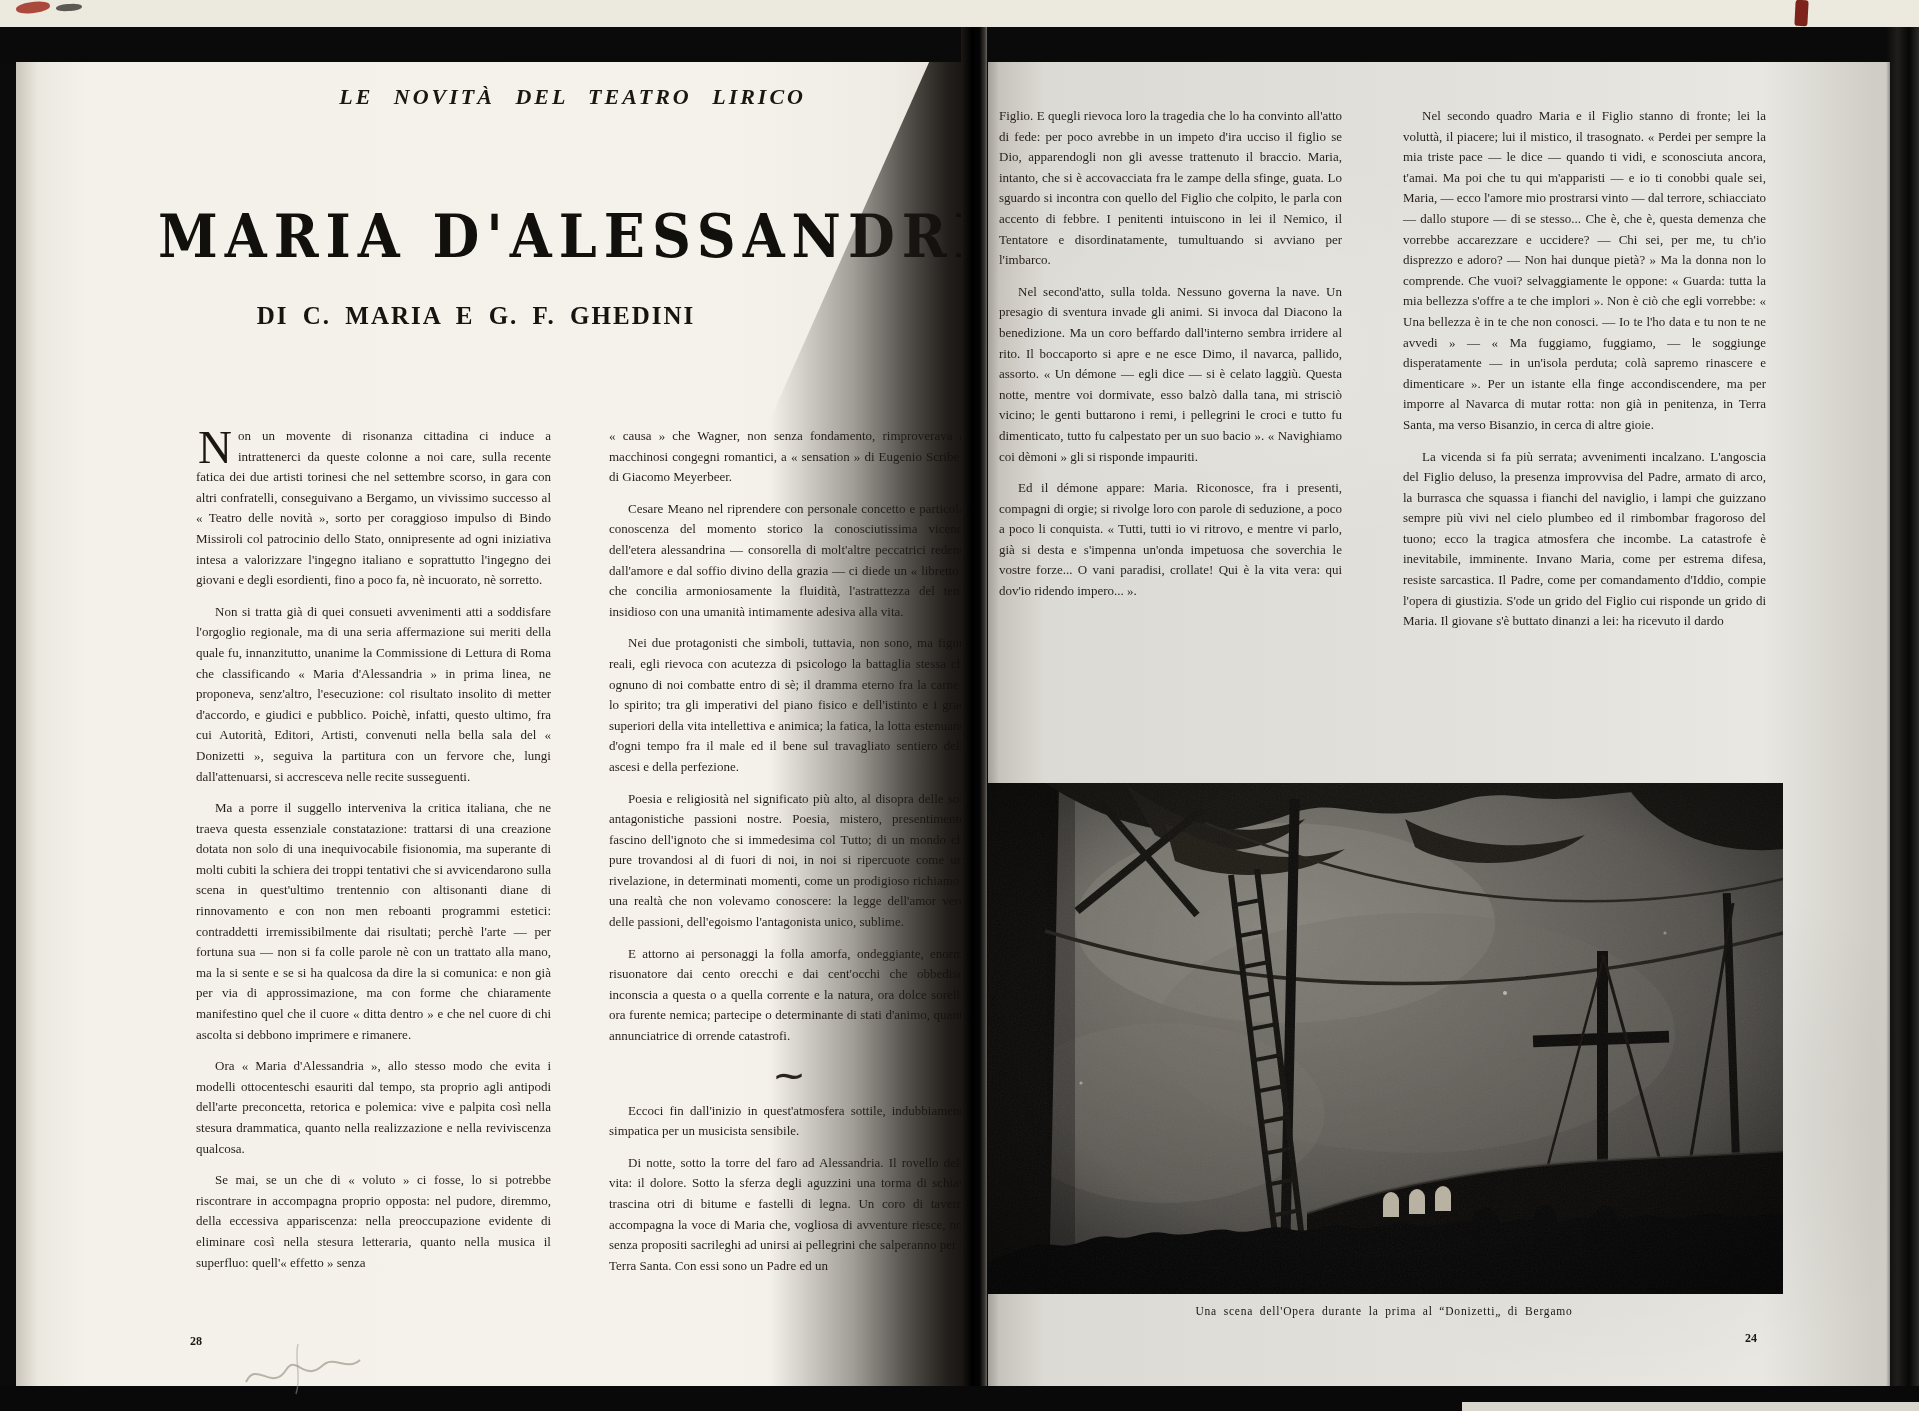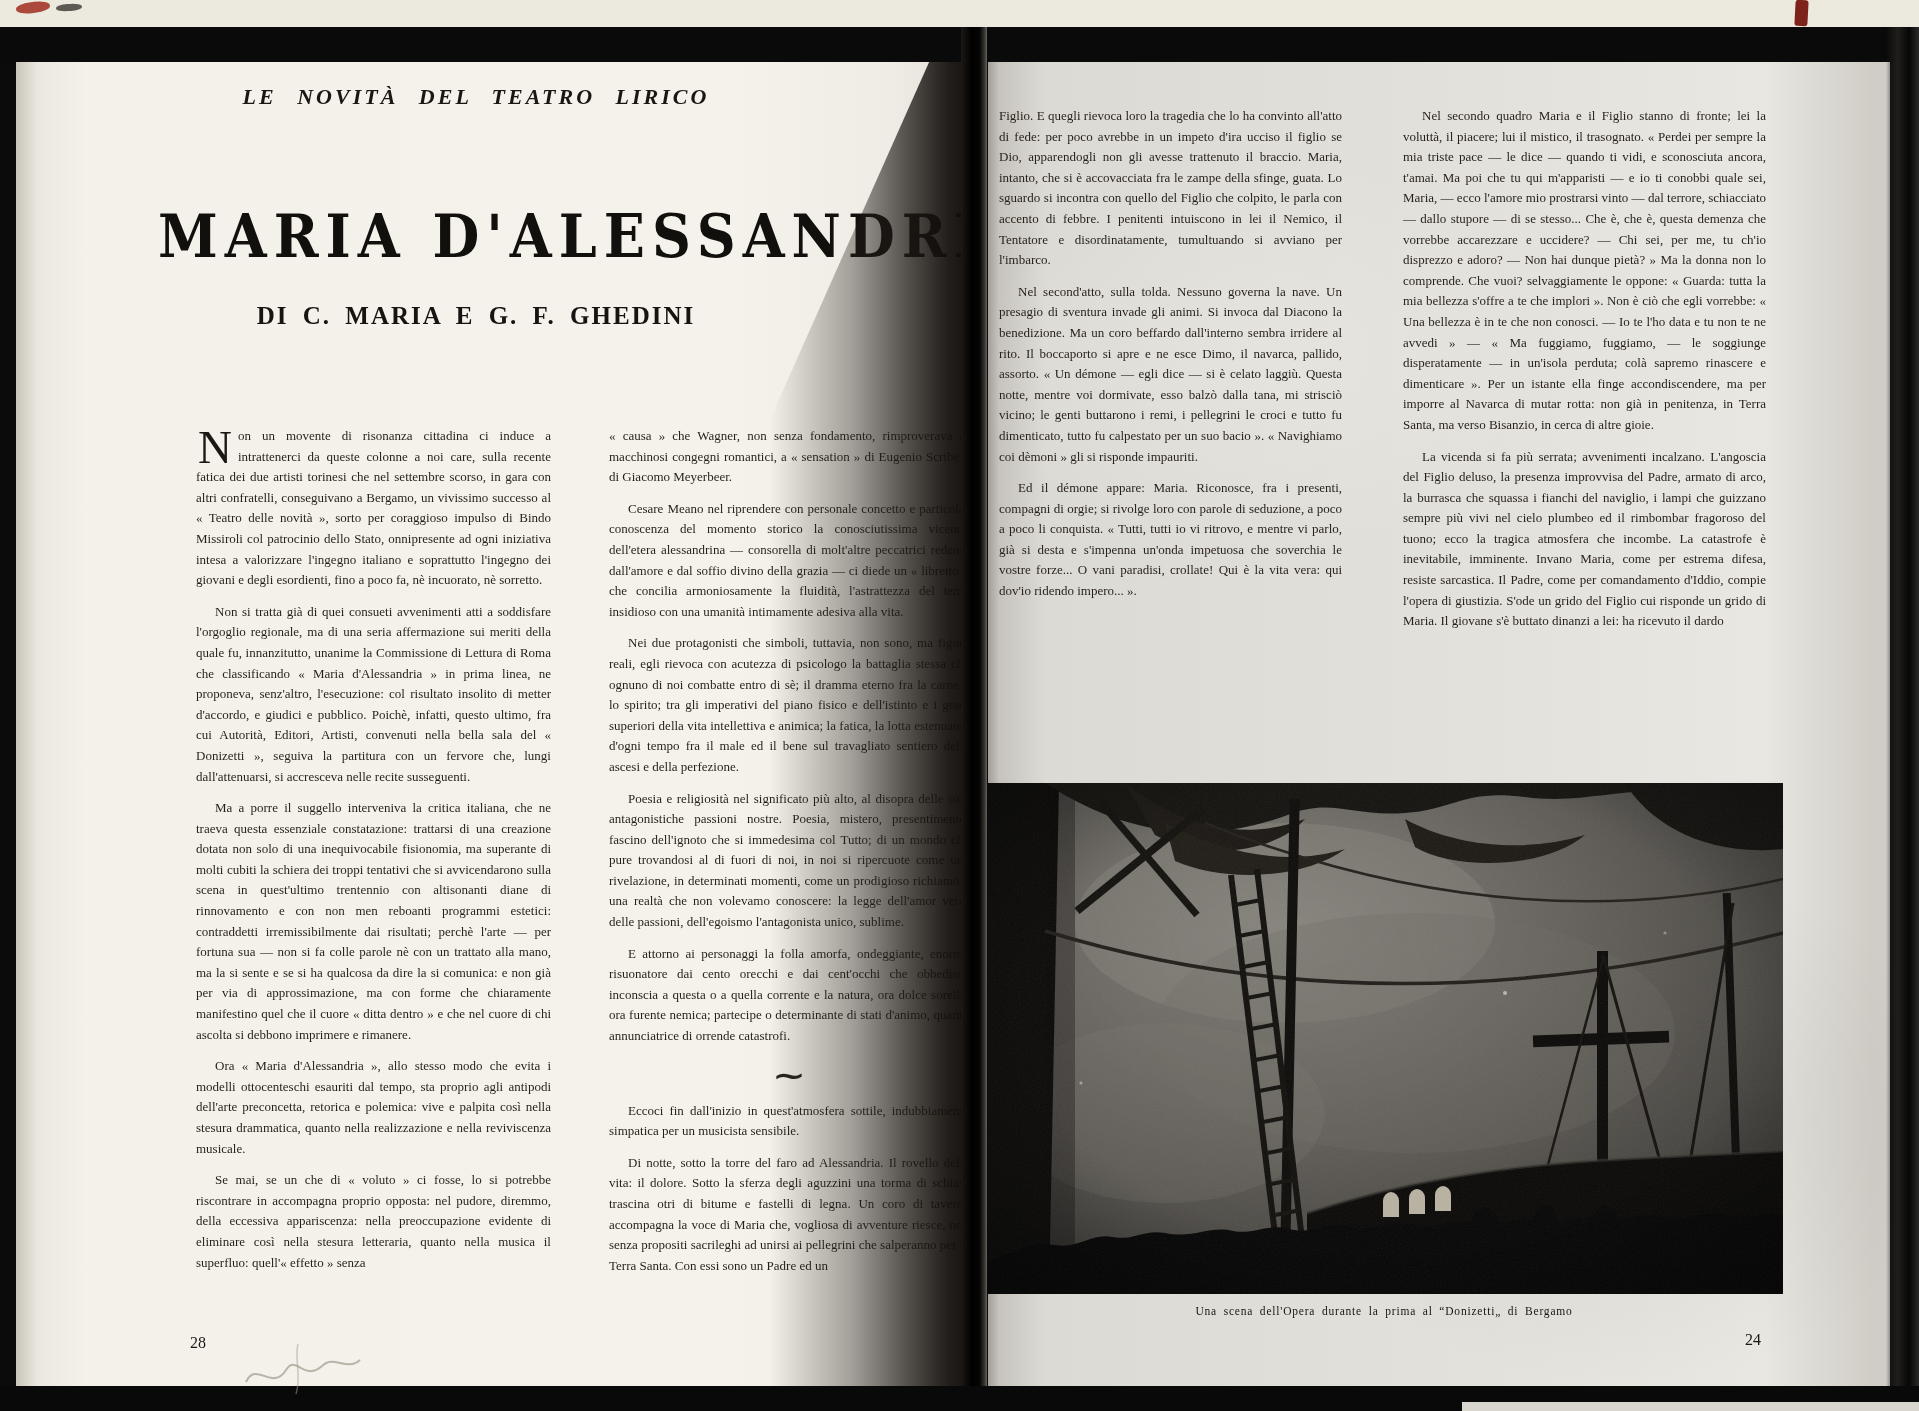--- a/index.html
+++ b/index.html
@@ -33,21 +33,21 @@
   
   .gutter-wedge { position:absolute; left:770px; top:62px; width:218px; height:1324px; pointer-events:none;
     background:linear-gradient(to right, rgba(32,28,24,0) 0%, rgba(32,28,24,.38) 38%, rgba(28,24,20,.72) 62%,
                rgba(18,15,12,.93) 82%, #0a0907 100%);
     -webkit-clip-path:polygon(73% 0%,100% 0%,100% 100%,0% 100%,0% 27%);
             clip-path:polygon(73% 0%,100% 0%,100% 100%,0% 100%,0% 27%); }
   .gutter-line { position:absolute; left:961px; top:27px; width:26px; height:1384px;
     background:linear-gradient(to right,#1c1916,#000 42%,#050505 72%,#3c3935 92%,#6b6863 100%); }
 
   
-  .kicker { position:absolute; left:130px; top:22px; width:660px; text-align:center;
+  .kicker { position:absolute; left:130px; top:22px; width:660px; text-align:right;
             font-style:italic; font-weight:bold; font-size:22px; letter-spacing:3px; word-spacing:12px;
             color:#1a1612; }
   .title  { position:absolute; left:142px; top:138px; margin:0; white-space:nowrap;
             font-family:"DejaVu Serif","Liberation Serif",serif; font-weight:bold;
             font-size:54px; letter-spacing:7px; color:#12100d; transform:scaleY(1.12); transform-origin:left top; }
   .byline { position:absolute; left:130px; top:240px; width:660px; text-align:center;
             font-weight:bold; font-size:25px; letter-spacing:2px; word-spacing:6px; color:#171310; }
 
   
   .col { position:absolute; font-size:13px; line-height:20.6px; text-align:justify; color:#261f18; }
@@ -55,21 +55,21 @@
   .col-l2 { left:582px; top:353px; width:382px; }
   .col-r1 { left:3px;   top:33px;  width:365px; }
   .col-r2 { left:407px; top:33px;  width:385px; }
   .para { margin:11px; text-indent:19px; }
   .noindent { text-indent:0; }
   .dropcap { text-indent:0; }
   .dropcap::first-letter { float:left; font-size:47px; line-height:35px; padding:4px 6px 0 2px; color:#1c1712; }
   .separator { text-align:center; font-family:"DejaVu Sans",sans-serif; font-size:28px; font-weight:bold;
                color:#2a241d; margin:16px 0 12px; line-height:26px; }
 
-  .pagenum { position:absolute; font-size:16px; font-weight:normal; color:#1c1712; }
+  .pagenum { position:absolute; font-size:12px; font-weight:bold; color:#1c1712; }
   .pn-left  { left:174px; top:1272px; }
   .pn-right { left:760px; top:1269px; }
 
   
   .photo { position:absolute; left:0px; top:721px; width:798px; height:511px; background:#1a1917; }
   .photo svg { display:block; width:100%; height:100%; }
   .caption { position:absolute; left:0px; top:1243px; width:798px; text-align:center;
              font-size:11.5px; font-weight:normal; letter-spacing:.8px; word-spacing:3px;
              color:#1b1410; filter:blur(.45px); }
 
@@ -88,21 +88,21 @@
 
   <div class="page page-left">
     <div class="kicker">LE NOVITÀ DEL TEATRO LIRICO</div>
     <h1 class="title">MARIA D'ALESSANDRIA</h1>
     <div class="byline">DI C. MARIA E G. F. GHEDINI</div>
 
     <div class="col col-l1">
         <p class="para dropcap">Non un movente di risonanza cittadina ci induce a intrattenerci da queste colonne a noi care, sulla recente fatica dei due artisti torinesi che nel settembre scorso, in gara con altri confratelli, conseguivano a Bergamo, un vivissimo successo al « Teatro delle novità », sorto per coraggioso impulso di Bindo Missiroli col patrocinio dello Stato, onnipresente ad ogni iniziativa intesa a valorizzare l'ingegno italiano e soprattutto l'ingegno dei giovani e degli esordienti, fino a poco fa, nè incuorato, nè sorretto.</p>
         <p class="para">Non si tratta già di quei consueti avvenimenti atti a soddisfare l'orgoglio regionale, ma di una seria affermazione sui meriti della quale fu, innanzitutto, unanime la Commissione di Lettura di Roma che classificando « Maria d'Alessandria » in prima linea, ne proponeva, senz'altro, l'esecuzione: col risultato insolito di metter d'accordo, e giudici e pubblico. Poichè, infatti, questo ultimo, fra cui Autorità, Editori, Artisti, convenuti nella bella sala del « Donizetti », seguiva la partitura con un fervore che, lungi dall'attenuarsi, si accresceva nelle recite susseguenti.</p>
         <p class="para">Ma a porre il suggello interveniva la critica italiana, che ne traeva questa essenziale constatazione: trattarsi di una creazione dotata non solo di una inequivocabile fisionomia, ma superante di molti cubiti la schiera dei troppi tentativi che si avvicendarono sulla scena in quest'ultimo trentennio con altisonanti diane di rinnovamento e con non men reboanti programmi estetici: contraddetti irremissibilmente dai risultati; perchè l'arte — per fortuna sua — non si fa colle parole nè con un trattato alla mano, ma la si sente e se si ha qualcosa da dire la si comunica: e non già per via di approssimazione, ma con forme che chiaramente manifestino quel che il cuore « ditta dentro » e che nel cuore di chi ascolta si debbono imprimere e rimanere.</p>
-        <p class="para">Ora « Maria d'Alessandria », allo stesso modo che evita i modelli ottocenteschi esauriti dal tempo, sta proprio agli antipodi dell'arte preconcetta, retorica e polemica: vive e palpita così nella stesura drammatica, quanto nella realizzazione e nella reviviscenza musicale.</p>
+        <p class="para">Ora « Maria d'Alessandria », allo stesso modo che evita i modelli ottocenteschi esauriti dal tempo, sta proprio agli antipodi dell'arte preconcetta, retorica e polemica: vive e palpita così nella stesura drammatica, quanto nella realizzazione e nella reviviscenza qualcosa.</p>
         <p class="para">Se mai, se un che di « voluto » ci fosse, lo si potrebbe riscontrare in accompagna proprio opposta: nel pudore, diremmo, della eccessiva appariscenza: nella preoccupazione evidente di eliminare così nella stesura letteraria, quanto nella musica il superfluo: quell'« effetto » senza</p>
       </div>
 
     <div class="col col-l2">
       <div>
           <p class="para noindent">« causa » che Wagner, non senza fondamento, rimproverava ai macchinosi congegni romantici, a « sensation » di Eugenio Scribe e di Giacomo Meyerbeer.</p>
           <p class="para">Cesare Meano nel riprendere con personale concetto e particolar conoscenza del momento storico la conosciutissima vicenda dell'etera alessandrina — consorella di molt'altre peccatrici redente dall'amore e dal soffio divino della grazia — ci diede un « libretto » che concilia armoniosamente la fluidità, l'astrattezza del tema insidioso con una umanità intimamente adesiva alla vita.</p>
           <p class="para">Nei due protagonisti che simboli, tuttavia, non sono, ma figure reali, egli rievoca con acutezza di psicologo la battaglia stessa che ognuno di noi combatte entro di sè; il dramma eterno fra la carne e lo spirito; tra gli imperativi del piano fisico e dell'istinto e i gradi superiori della vita intellettiva e animica; la fatica, la lotta estenuante d'ogni tempo fra il male ed il bene sul travagliato sentiero della ascesi e della perfezione.</p>
           <p class="para">Poesia e religiosità nel significato più alto, al disopra delle sole antagonistiche passioni nostre. Poesia, mistero, presentimento, fascino dell'ignoto che si immedesima col Tutto; di un mondo che pure trovandosi al di fuori di noi, in noi si ripercuote come una rivelazione, in determinati momenti, come un prodigioso richiamo a una realtà che non volevamo conoscere: la legge dell'amor vero; delle passioni, dell'egoismo l'antagonista unico, sublime.</p>
           <p class="para">E attorno ai personaggi la folla amorfa, ondeggiante, enorme risuonatore dai cento orecchi e dai cent'occhi che obbedisce inconscia a questa o a quella corrente e la natura, ora dolce sorella, ora furente nemica; partecipe o determinante di stati d'animo, quanto annunciatrice di orrende catastrofi.</p>

